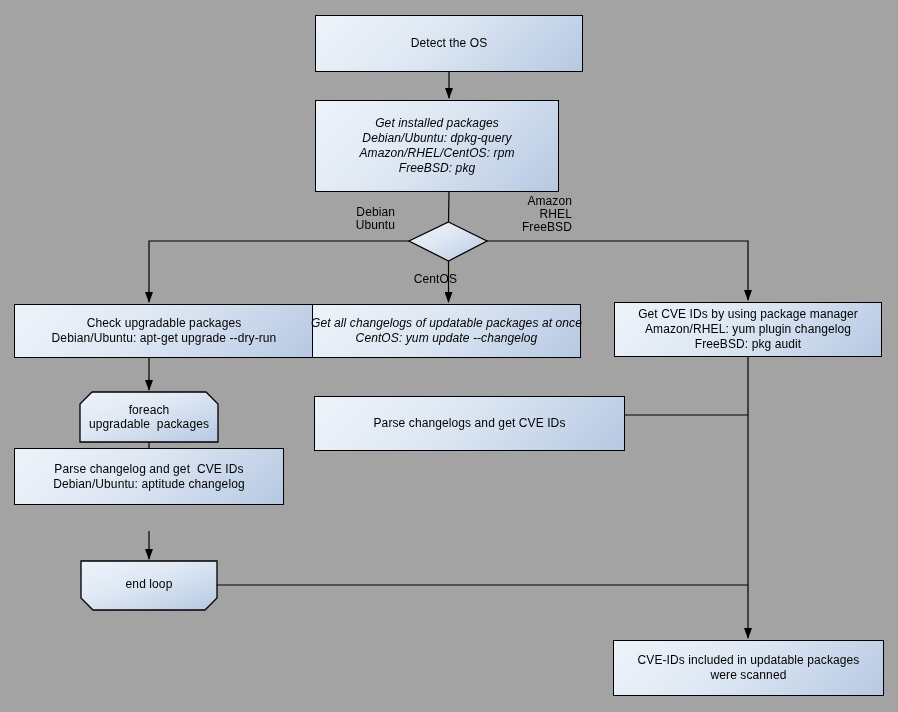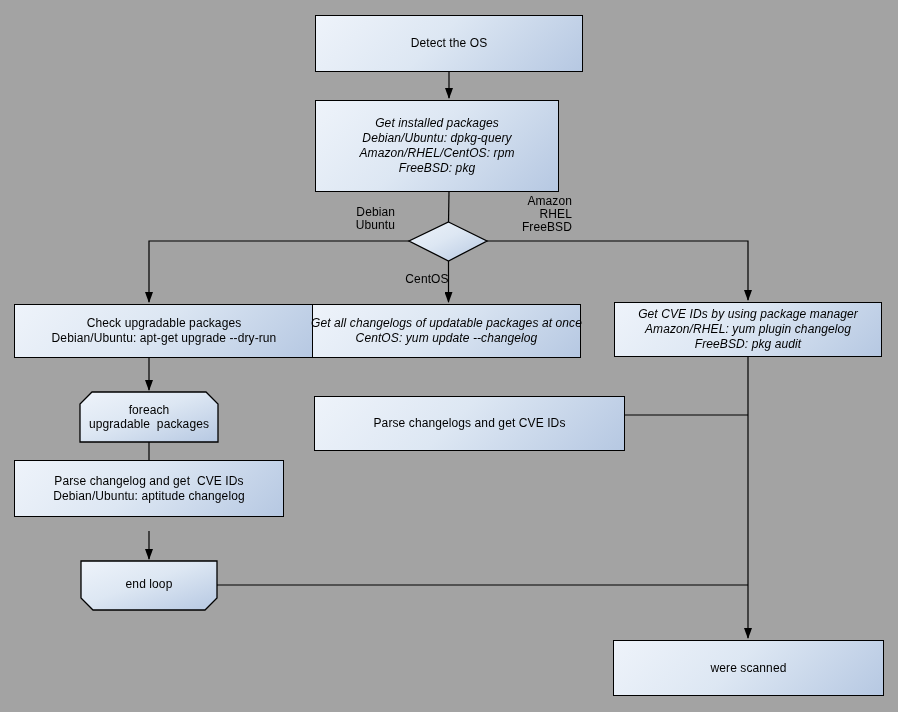--- a/index.html
+++ b/index.html
@@ -43,29 +43,29 @@
     position: absolute;
     font-size: 12px;
     line-height: 13px;
     letter-spacing: 0.1px;
   }
   
   #n-detect   { left: 315px; top: 15px;  width: 268px; height: 57px; }
   #n-installed{ left: 315px; top: 100px; width: 244px; height: 92px; font-style: italic; }
   #n-check    { left: 14px;  top: 304px; width: 300px; height: 54px; }
   #n-allchlog { left: 312px; top: 304px; width: 269px; height: 54px; font-style: italic; }
-  #n-cvepm    { left: 614px; top: 302px; width: 268px; height: 55px; font-style: italic; }
-  #n-parsedeb { left: 14px;  top: 460px; width: 270px; height: 57px; }
+  #n-cvepm    { left: 614px; top: 302px; width: 268px; height: 55px; }
+  #n-parsedeb { left: 14px;  top: 448px; width: 270px; height: 57px; }
   #n-parsecos { left: 314px; top: 396px; width: 311px; height: 55px; }
   #n-scanned  { left: 613px; top: 640px; width: 271px; height: 56px; }
   #t-foreach  { left: 80px;  top: 392px; width: 138px; height: 50px; border-radius: 24px; }
   #t-endloop  { left: 81px;  top: 561px; width: 136px; height: 46px; justify-content: center; }
   #l-debub    { left: 318px; top: 206px; width: 77px; text-align: right; }
   #l-amzn     { left: 478px; top: 195px; width: 94px; text-align: right; }
-  #l-centos   { left: 397px; top: 273px; width: 60px; text-align: center; }
+  #l-centos   { left: 397px; top: 273px; width: 60px; text-align: right; }
 </style>
 </head>
 <body>
 
 <div class="stage">
 
   <svg class="wires" width="898" height="712" viewBox="0 0 898 712">
     <defs>
       <linearGradient id="nodeGrad" x1="0" y1="0" x2="1" y2="1">
         <stop offset="0" stop-color="#eef3fa"></stop>
@@ -126,20 +126,21 @@
   <div class="node" id="n-parsedeb">
     <span>Parse changelog and get  CVE IDs</span>
     <span>Debian/Ubuntu: aptitude changelog</span>
   </div>
 
   <div class="node" id="n-parsecos">
     <span>Parse changelogs and get CVE IDs</span>
   </div>
 
   <div class="node" id="n-scanned">
+    <span>CVE-IDs included in updatable packages</span>
     <span>were scanned</span>
   </div>
 
   <div class="looptext" id="t-foreach">
     <span>foreach</span>
     <span>upgradable  packages</span>
   </div>
 
   <div class="looptext" id="t-endloop">
     <span>end loop</span>

